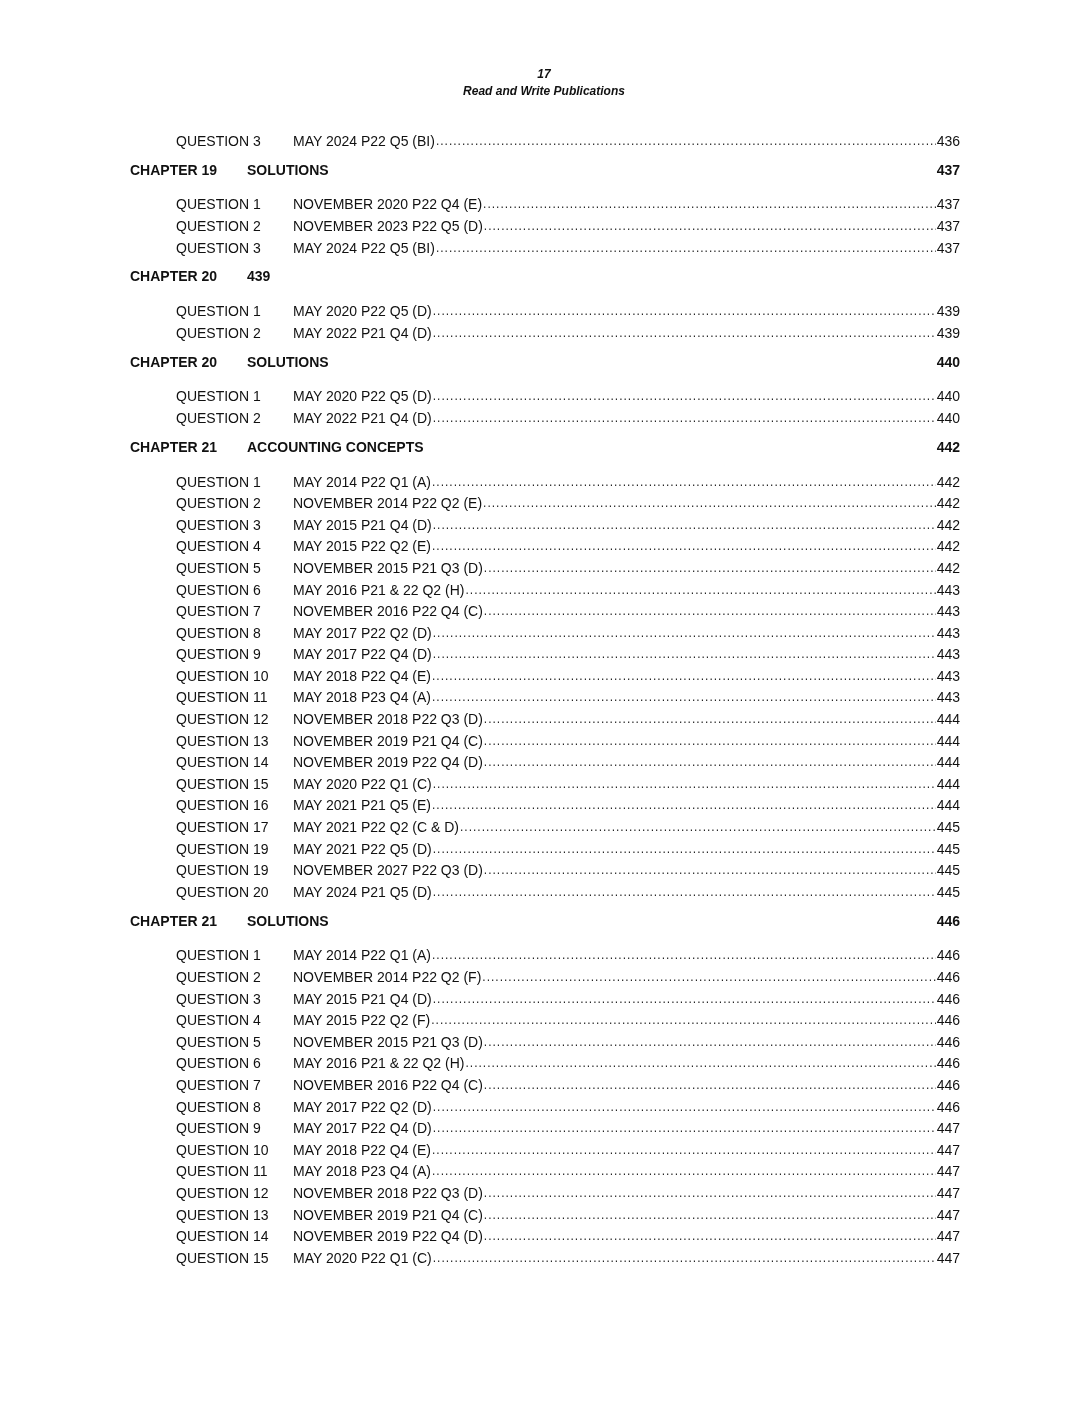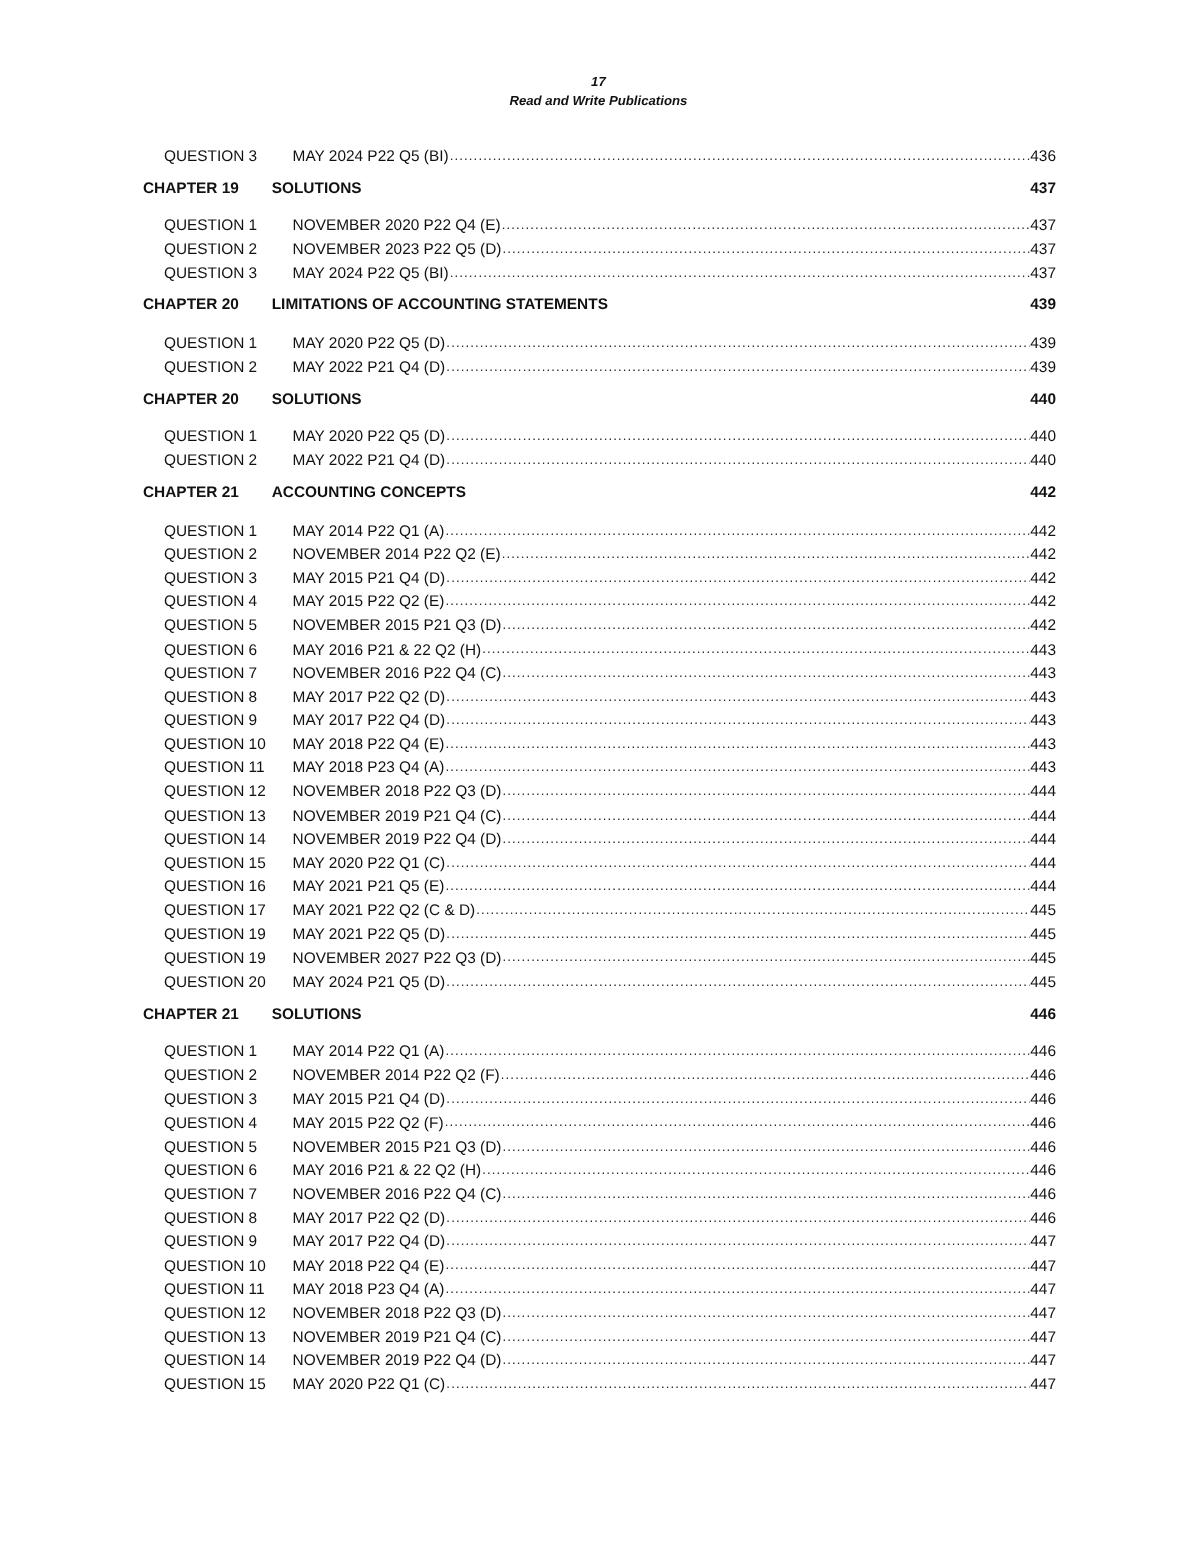--- a/index.html
+++ b/index.html
@@ -5,21 +5,21 @@
   html, body { margin: 0; padding: 0; background: #ffffff; }
   body { width: 1088px; height: 1408px; position: relative; font-family: "Liberation Sans", sans-serif; color: #111; }
   .header { position: absolute; top: 66px; left: 0; width: 1088px; text-align: center; font-style: italic; font-weight: bold; font-size: 12px; line-height: 17px; }
   .toc { position: absolute; top: 130px; left: 130px; width: 830px; }
   .chapter { display: flex; font-weight: bold; font-size: 14px; height: 22px; margin-top: 10px; margin-bottom: 10px; }
   .chapter:first-child { margin-top: 0; }
   .chapter .ch-num { width: 117px; }
   .chapter .ch-title { flex: 1; }
   .chapter .ch-page { text-align: right; }
   .entry { display: flex; font-size: 14px; height: 21.6px; align-items: center; padding-left: 19px; white-space: nowrap; }
-  .entry .q { width: 117px; flex: none; }
+  .entry .q { width: 117px; flex: none; margin-left: 27px; }
   .entry .ref { flex: none; }
   .entry .dots { flex: 1; overflow: hidden; color: #222; letter-spacing: 1px; font-size: 12px; margin: 0 1px; }
   .entry .dots::after { content: "............................................................................................................................................................................"; }
   .entry .pg { flex: none; text-align: left; }
 </style>
 </head>
 <body>
 
 <div class="header">
   <div>17</div>
@@ -51,21 +51,20 @@
       <span class="pg">437</span>
     </div>
     <div class="entry">
       <span class="q">QUESTION 3</span>
       <span class="ref">MAY 2024 P22 Q5 (BI)</span>
       <span class="dots"></span>
       <span class="pg">437</span>
     </div>
     <div class="chapter">
       <span class="ch-num">CHAPTER 20</span>
-      <span class="ch-title">LIMITATIONS OF ACCOUNTING STATEMENTS</span>
       <span class="ch-page">439</span>
     </div>
     <div class="entry">
       <span class="q">QUESTION 1</span>
       <span class="ref">MAY 2020 P22 Q5 (D)</span>
       <span class="dots"></span>
       <span class="pg">439</span>
     </div>
     <div class="entry">
       <span class="q">QUESTION 2</span>

